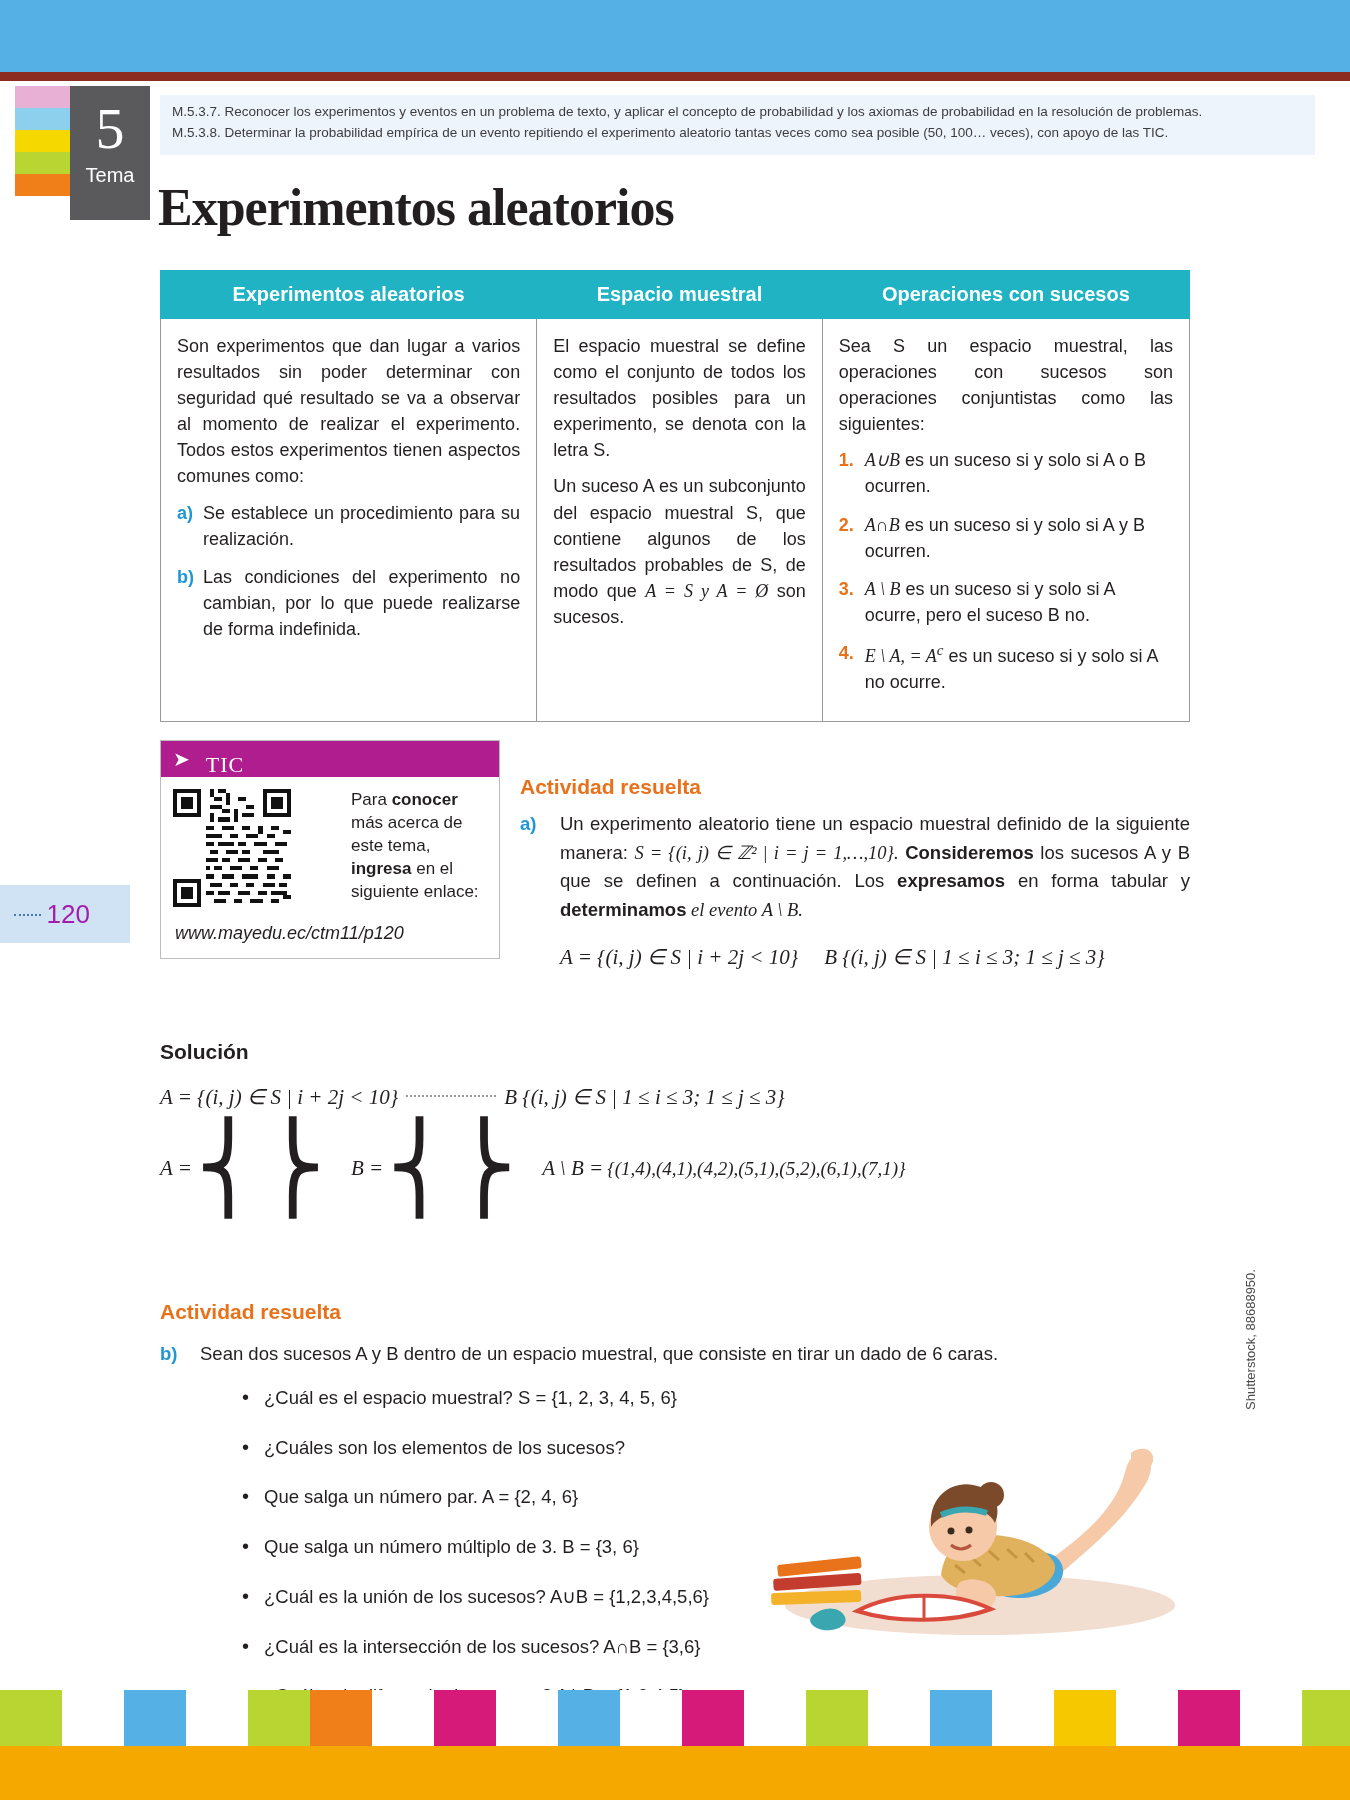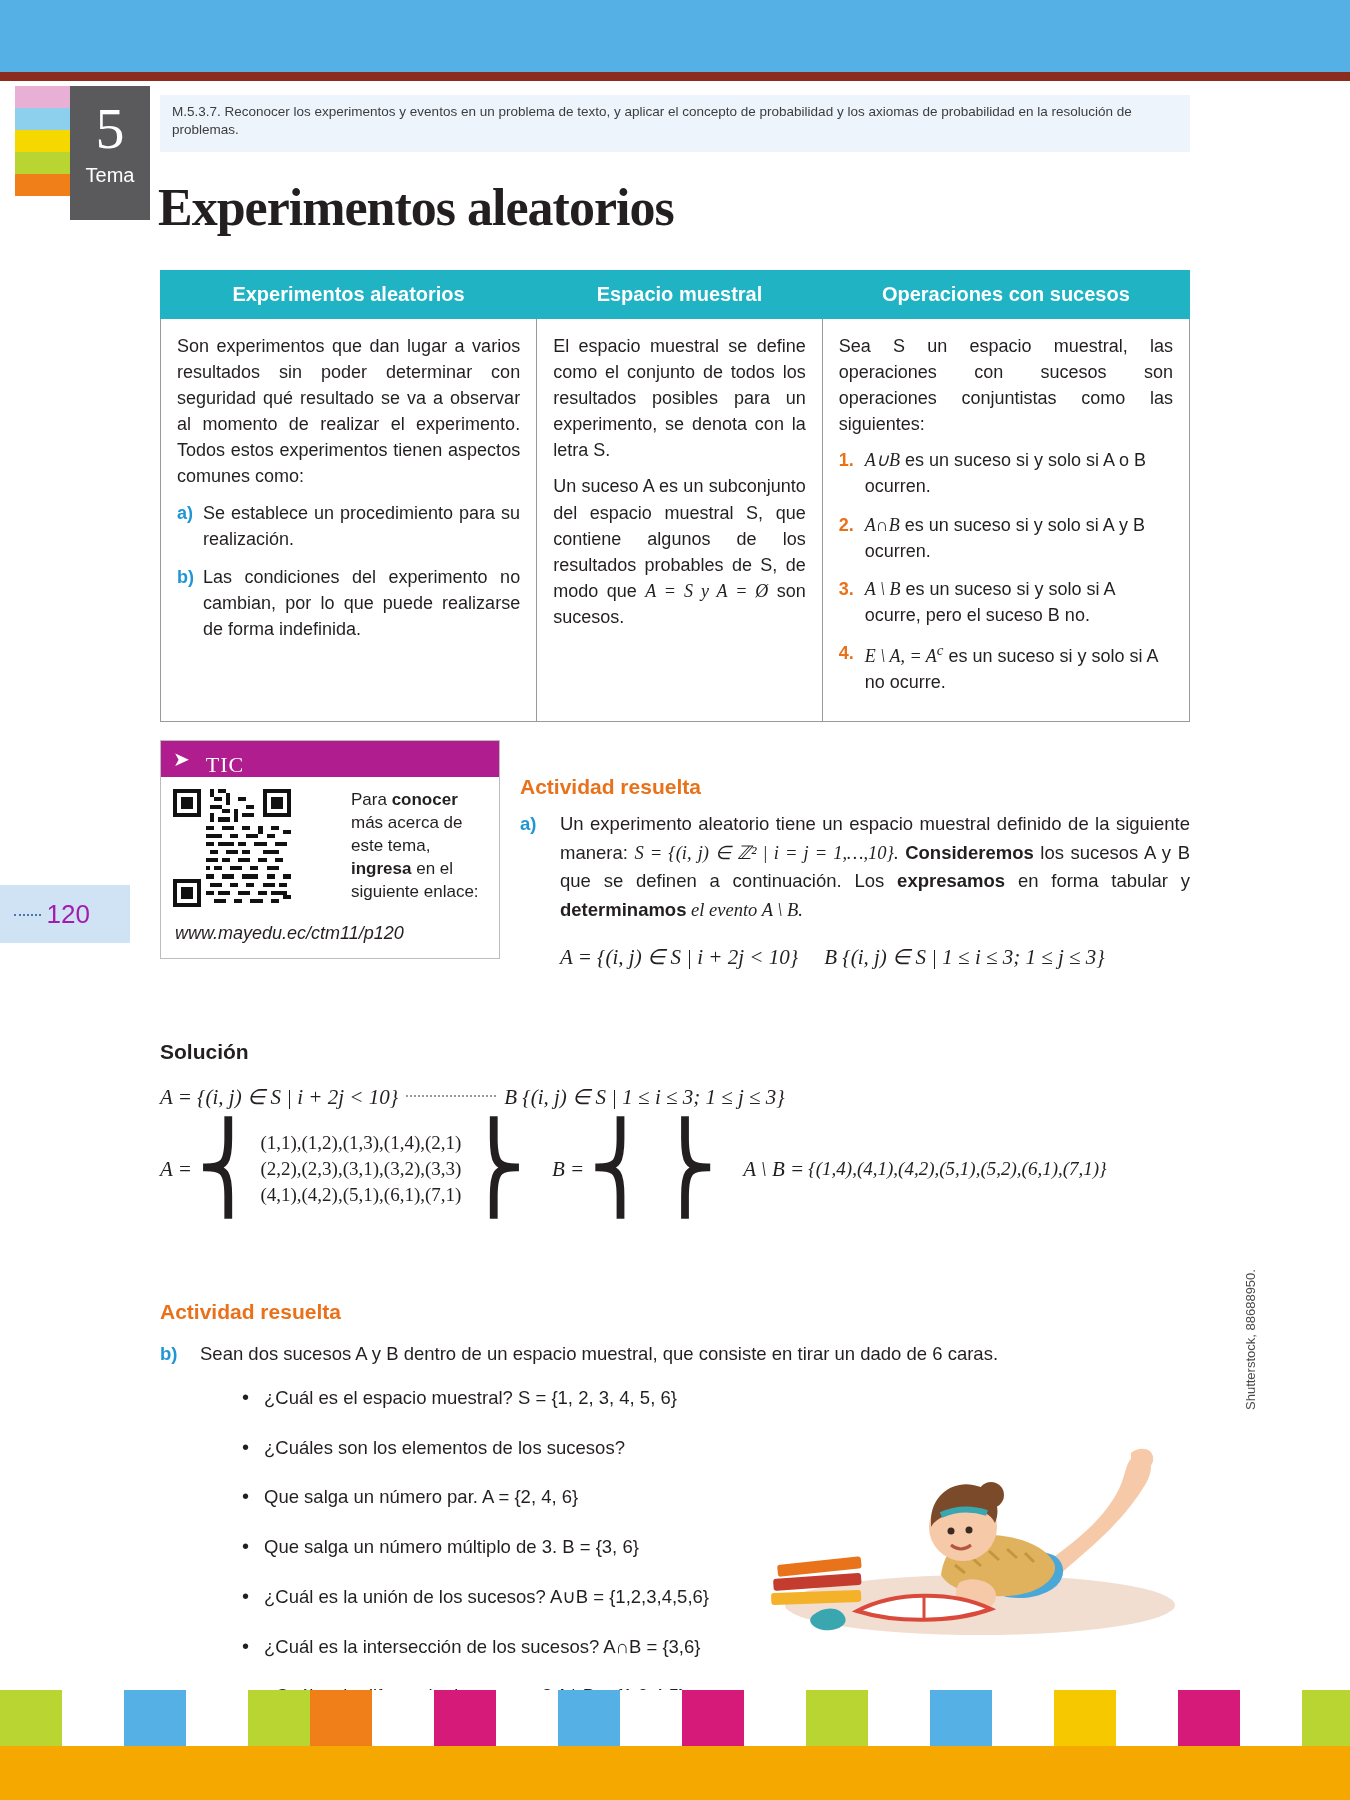--- a/index.html
+++ b/index.html
@@ -20,21 +20,21 @@
   .tema-box{position:absolute;left:55px;top:0;width:80px;height:134px;background:#5a5a5c;color:#fff;}
   .tema-num{font-family:"Liberation Serif",serif;font-size:58px;line-height:58px;text-align:center;padding-top:14px;font-weight:400;}
   .tema-lbl{font-size:20px;text-align:center;padding-top:6px;font-family:"Liberation Sans",sans-serif;}
 
   
   .pagenum{position:absolute;left:0;top:885px;width:130px;height:58px;background:#cfe3f4;display:flex;align-items:center;justify-content:flex-end;}
   .pagenum .dots{flex:1;border-bottom:2px dotted #4a78a8;margin:0 6px 8px 14px;height:10px;}
   .pagenum .num{font-size:26px;color:#a21caf;padding-right:40px;}
 
   
-  .destrezas{position:absolute;left:160px;top:95px;width:1030px;background:#eef4fb;padding:8px 12px 10px 12px;box-sizing:border-box;}
+  .destrezas{position:absolute;left:160px;top:95px;width:1155px;background:#eef4fb;padding:8px 12px 10px 12px;box-sizing:border-box;}
   .destrezas p{margin:0 0 3px 0;font-size:13.5px;line-height:1.35;color:#3d3d3f;}
 
   
   .title{position:absolute;left:158px;top:178px;font-family:"Liberation Serif",serif;font-weight:700;font-size:52px;letter-spacing:-1px;color:#231f20;}
 
   
   .tbl{position:absolute;left:160px;top:270px;width:1030px;border-collapse:collapse;}
   .tbl th{background:#1fb3c4;color:#fff;font-size:20px;font-weight:700;padding:12px 6px;text-align:center;border:1px solid #1fb3c4;}
   .tbl th.c2{background:#1fb3c4;}
   .tbl td{border:1px solid #9a9a9c;vertical-align:top;padding:14px 16px;font-size:18px;line-height:1.45;background:#fff;}
@@ -126,20 +126,21 @@
   </div>
 </div>
 
 <div class="pagenum">
   <div class="dots"></div>
   <div class="num">120</div>
 </div>
 
 <div class="destrezas">
   <p>M.5.3.7. Reconocer los experimentos y eventos en un problema de texto, y aplicar el concepto de probabilidad y los axiomas de probabilidad en la resolución de problemas.</p>
+  <p>M.5.3.8. Determinar la probabilidad empírica de un evento repitiendo el experimento aleatorio tantas veces como sea posible (50, 100… veces), con apoyo de las TIC.</p>
 </div>
 
 <div class="title">Experimentos aleatorios</div>
 
 <table class="tbl">
   <tbody>
       <tr>
     <th class="colA">Experimentos aleatorios</th>
     <th class="colB c2">Espacio muestral</th>
     <th class="colC c2">Operaciones con sucesos</th>
@@ -292,25 +293,20 @@
 </div>
 
 <div class="solucion">Solución</div>
 <div class="sol-line1">
   <span class="math">A = {(i, j) ∈ S | i + 2j &lt; 10}</span><span class="dotsep"></span><span class="math">B {(i, j) ∈ S | 1 ≤ i ≤ 3; 1 ≤ j ≤ 3}</span>
 </div>
 
 <div class="sol-block">
   <span class="eqlab">A =</span>
   <span class="brace">⎨</span>
-  <span class="setrows">
-    <div>(1,1),(1,2),(1,3),(1,4),(2,1)</div>
-    <div>(2,2),(2,3),(3,1),(3,2),(3,3)</div>
-    <div>(4,1),(4,2),(5,1),(6,1),(7,1)</div>
-  </span>
   <span class="brace">⎬</span>
   <span class="gap"></span>
   <span class="eqlab">B =</span>
   <span class="brace">⎨</span>
   <span class="brace">⎬</span>
   <span class="gap"></span>
   <span class="eqlab">A \ B =</span>
   <span class="math" style="font-size:19px">{(1,4),(4,1),(4,2),(5,1),(5,2),(6,1),(7,1)}</span>
 </div>
 

